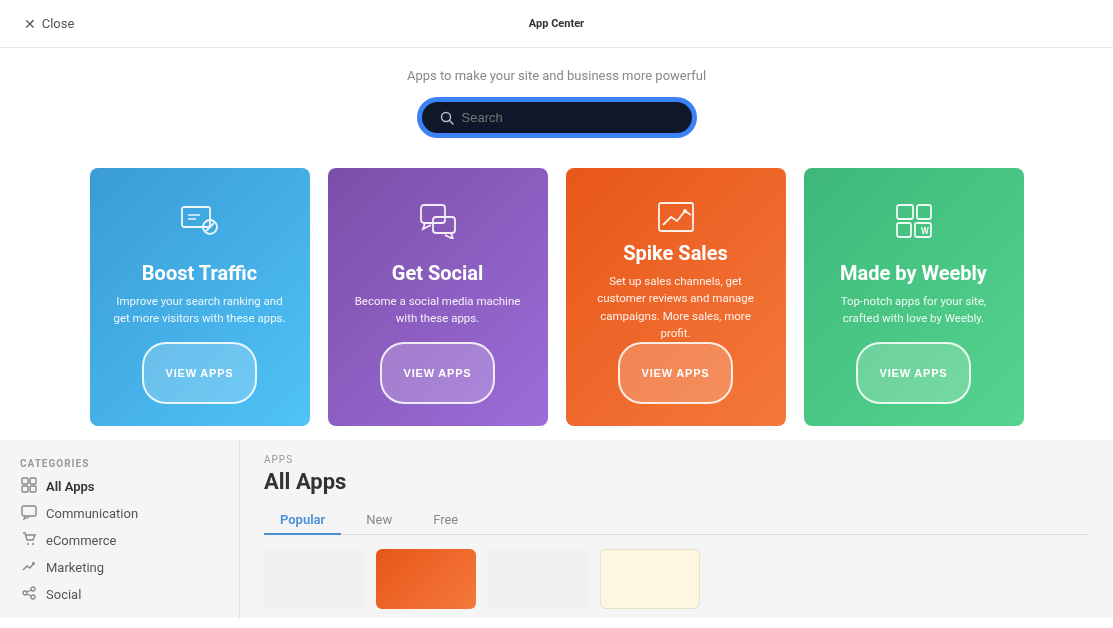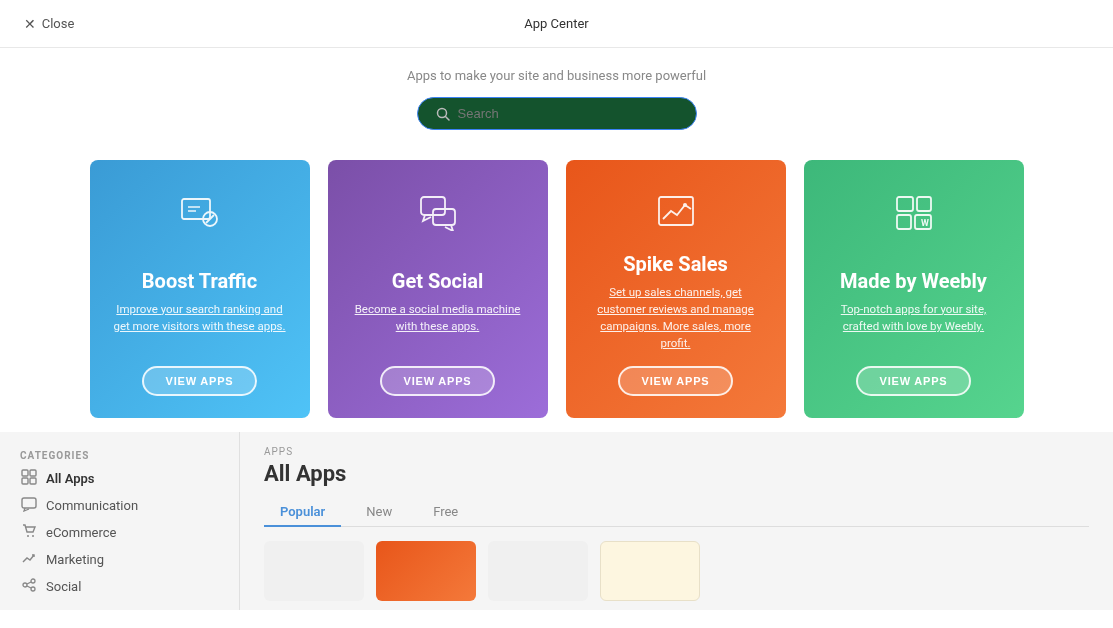--- a/index.html
+++ b/index.html
@@ -19,44 +19,44 @@
       position: absolute;
       left: 24px;
       display: flex;
       align-items: center;
       gap: 6px;
       cursor: pointer;
       color: #555;
       font-size: 13px;
     }
     .header-title {
-      font-size: 13px;
-      font-weight: 400;
+      font-size: 11px;
+      font-weight: 700;
       color: #333;
     }
 
     
     .hero {
       background: #fff;
       text-align: center;
       padding: 20px 0 16px;
     }
     .hero-subtitle {
       font-size: 13px;
       color: #888;
       margin-bottom: 14px;
     }
     .search-bar {
       display: inline-flex;
       align-items: center;
-      border: 1px solid #3b82f6;
+      border: 5px solid #3b82f6;
       border-radius: 24px;
       padding: 8px 18px;
       width: 280px;
-      background: #14532d;
+      background: #0f172a;
     }
     .search-bar input {
       border: none;
       outline: none;
       font-size: 13px;
       color: #999;
       background: transparent;
       width: 100%;
     }
     .search-icon-svg {
@@ -110,27 +110,26 @@
     }
     .card-title {
       font-size: 20px;
       font-weight: 700;
       color: #fff;
     }
     .card-desc {
       font-size: 11.5px;
       color: rgba(255,255,255,0.9);
       line-height: 1.5;
-      text-decoration: underline;
     }
     .card-btn {
       background: rgba(255,255,255,0.2);
       border: 2px solid rgba(255,255,255,0.85);
       border-radius: 24px;
-      padding: 7px 22px;
+      padding: 23px 22px;
       color: #fff;
       font-size: 11px;
       font-weight: 700;
       letter-spacing: 0.8px;
       cursor: pointer;
       transition: background 0.2s;
     }
 
     
     .bottom-section {

